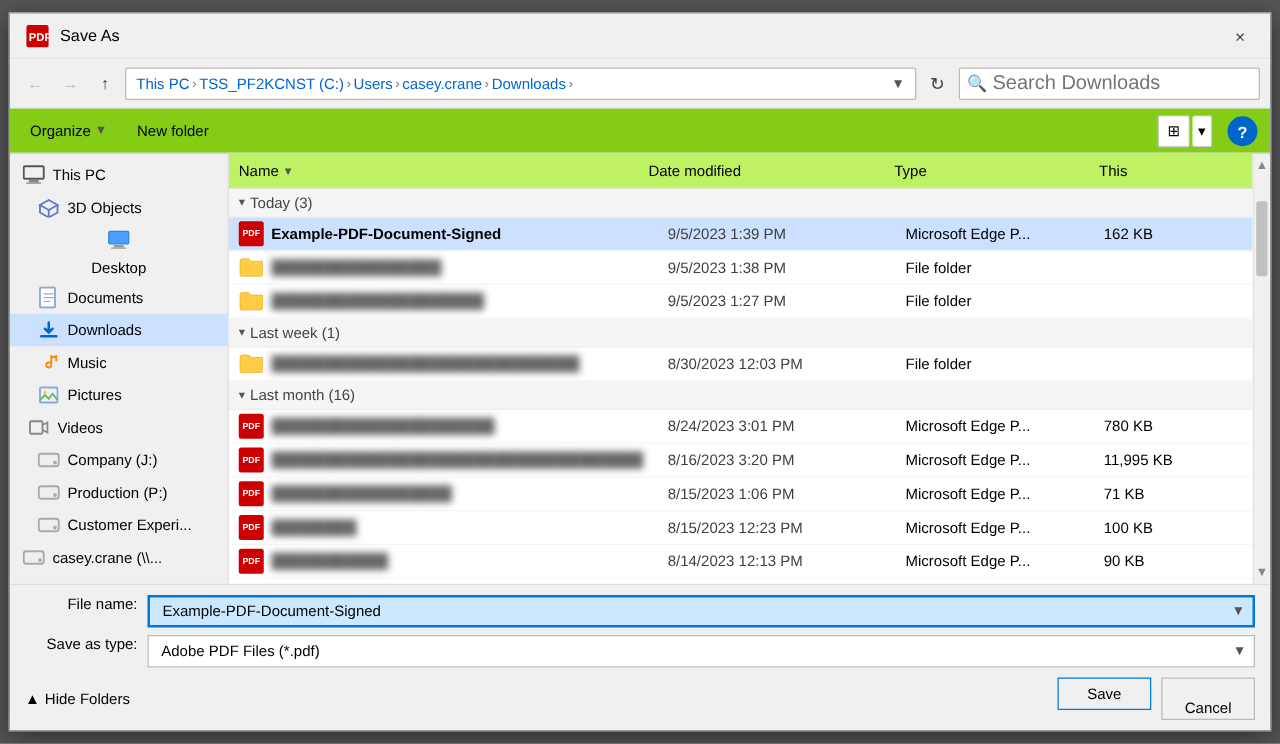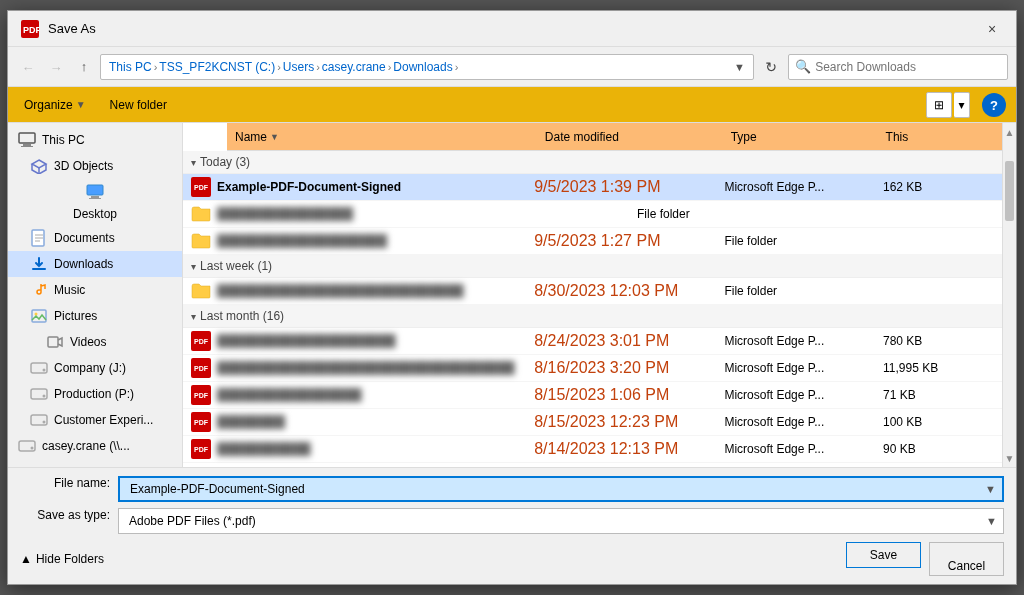--- a/index.html
+++ b/index.html
@@ -13,49 +13,49 @@
     .nav-bar { display: flex; align-items: center; padding: 4px 8px; background: #f0f0f0; border-bottom: 1px solid #ddd; gap: 4px; height: 40px; }
     .nav-btn { width: 24px; height: 24px; border: none; background: transparent; cursor: pointer; display: flex; align-items: center; justify-content: center; color: #444; border-radius: 2px; font-size: 13px; }
     .nav-btn.disabled { color: #bbb; cursor: default; }
     .breadcrumb-bar { flex: 1; height: 26px; background: #fff; border: 1px solid #bbb; display: flex; align-items: center; padding: 0 8px; font-size: 12px; color: #000; border-radius: 2px; cursor: pointer; overflow: hidden; white-space: nowrap; }
     .breadcrumb-arrow { color: #777; margin: 0 2px; font-size: 11px; }
     .breadcrumb-item { color: #0066cc; cursor: pointer; }
     .breadcrumb-dropdown { color: #555; font-size: 11px; margin-left: 2px; }
     .nav-refresh { width: 26px; height: 26px; border: none; background: transparent; cursor: pointer; display: flex; align-items: center; justify-content: center; color: #444; font-size: 14px; border-radius: 2px; }
     .search-box { height: 26px; border: 1px solid #bbb; background: #fff; display: flex; align-items: center; padding: 0 6px; border-radius: 2px; min-width: 220px; }
     .search-icon { color: #777; font-size: 13px; margin-right: 4px; }
-    .search-input { border: none; outline: none; font-size: 12px; color: #555; width: 100%; background: transparent; }
-    .toolbar { display: flex; padding: 6px 10px; background: #eab308; border-bottom: 1px solid #ddd; height: 36px; gap: 12px; }
+    .search-input { border: none; outline: none; font-size: 16px; color: #555; width: 100%; background: transparent; }
+    .toolbar { display: flex; padding: 6px 10px; background: #84cc16; border-bottom: 1px solid #ddd; height: 36px; gap: 12px; }
     .toolbar-btn { font-size: 12px; color: #000; cursor: pointer; background: transparent; border: none; display: flex; align-items: center; gap: 3px; padding: 3px 6px; border-radius: 2px; }
     .toolbar-btn .arrow { font-size: 10px; color: #555; }
     .view-btn { width: 26px; height: 26px; border: 1px solid #bbb; background: #fff; cursor: pointer; display: flex; align-items: center; justify-content: center; font-size: 12px; border-radius: 2px; }
     .help-btn { width: 24px; height: 24px; border-radius: 50%; background: #0066cc; color: white; display: flex; align-items: center; justify-content: center; font-size: 13px; font-weight: bold; cursor: pointer; margin-left: auto; }
     .main-area { display: flex; flex: 1; overflow: hidden; }
     .sidebar { width: 175px; min-width: 175px; background: #f0f0f0; border-right: 1px solid #ddd; overflow-y: auto; padding: 4px 0; }
     .sidebar-item { display: flex; align-items: center; padding: 4px 8px 4px 10px; cursor: pointer; font-size: 12px; color: #000; white-space: nowrap; gap: 6px; }
     .sidebar-item.active { background: #cce0ff; }
     .sidebar-icon { width: 18px; height: 18px; display: flex; align-items: center; justify-content: center; flex-shrink: 0; }
     .sidebar-label { font-size: 12px; overflow: hidden; text-overflow: ellipsis; }
     .file-area { flex: 1; display: flex; flex-direction: column; background: #fff; overflow: hidden; position: relative; }
-    .file-header { display: flex; align-items: center; border-bottom: 1px solid #ddd; padding: 0 8px; height: 28px; background: #fdba74; font-size: 12px; color: #000; margin-left: 44px; }
+    .file-header { display: flex; align-items: center; border-bottom: 1px solid #ddd; padding: 0 8px; height: 28px; background: #bef264; font-size: 12px; color: #000; }
     .col-name { flex: 2; min-width: 200px; cursor: pointer; }
     .col-date { flex: 1.2; min-width: 140px; cursor: pointer; }
     .col-type { flex: 1; min-width: 130px; cursor: pointer; }
     .col-size { flex: 0.7; min-width: 80px; cursor: pointer; }
     .col-header { display: flex; align-items: center; gap: 3px; user-select: none; }
     .sort-arrow { font-size: 9px; color: #555; }
     .file-list { flex: 1; overflow-y: auto; }
     .group-header { display: flex; align-items: center; padding: 4px 8px; font-size: 12px; color: #444; cursor: pointer; background: #f5f5f5; border-bottom: 1px solid #eee; }
     .group-arrow { font-size: 10px; color: #555; margin-right: 4px; }
     .file-row { display: flex; align-items: center; padding: 3px 8px; font-size: 12px; cursor: pointer; border-bottom: 1px solid #f5f5f5; color: #000; }
     .file-row.selected { background: #cce0ff; }
     .file-icon { width: 20px; height: 20px; display: flex; align-items: center; justify-content: center; margin-right: 6px; flex-shrink: 0; }
     .file-name { flex: 2; min-width: 200px; overflow: hidden; text-overflow: ellipsis; white-space: nowrap; font-size: 12px; }
     .file-name.bold { font-weight: 600; }
-    .file-date { flex: 1.2; min-width: 140px; font-size: 16px; color: #c2410c; }
+    .file-date { flex: 1.2; min-width: 140px; font-size: 12px; color: #404040; }
     .file-type { flex: 1; min-width: 130px; font-size: 12px; color: #000; overflow: hidden; text-overflow: ellipsis; }
     .file-size { flex: 0.7; min-width: 80px; font-size: 12px; color: #000; }
     .scrollbar-v { width: 14px; background: #f0f0f0; border-left: 1px solid #ddd; display: flex; flex-direction: column; }
     .scrollbar-thumb { background: #c0c0c0; margin: 2px; border-radius: 2px; height: 60px; margin-top: 20px; }
     .bottom-area { background: #f0f0f0; border-top: 1px solid #ddd; padding: 8px 12px; }
     .field-row { display: flex; align-items: flex-start; margin-bottom: 6px; }
     .field-label { font-size: 12px; color: #000; min-width: 90px; text-align: right; margin-right: 8px; }
     .field-input { flex: 1; height: 26px; border: 1px solid #0078d7; background: #fff; font-size: 12px; padding: 0 6px; color: #000; display: flex; align-items: center; justify-content: space-between; }
     .field-input.type-select { border: 1px solid #bbb; }
     .field-dropdown-arrow { color: #555; font-size: 11px; }
@@ -190,21 +190,21 @@
       <div class="sidebar-item" style="padding-left:22px;">
         <div class="sidebar-icon">
           <svg width="16" height="16" viewBox="0 0 16 16">
               <rect x="1" y="2" width="14" height="12" rx="1" fill="none" stroke="#88aadd" stroke-width="1.5"></rect>
               <circle cx="5" cy="6" r="1.5" fill="#ffcc44"></circle>
               <polyline points="1,12 5,8 8,11 11,7 15,12" fill="none" stroke="#66bb66" stroke-width="1.5"></polyline>
             </svg>
         </div>
         <span class="sidebar-label">Pictures</span>
       </div>
-      <div class="sidebar-item" style="padding-left:38px;">
+      <div class="sidebar-item" style="padding-left:14px;">
         <div class="sidebar-icon">
           <svg width="16" height="16" viewBox="0 0 16 16">
               <rect x="1" y="3" width="10" height="10" rx="1" fill="none" stroke="#888" stroke-width="1.5"></rect>
               <polyline points="11,6 15,4 15,12 11,10" fill="none" stroke="#888" stroke-width="1.5"></polyline>
             </svg>
         </div>
         <span class="sidebar-label">Videos</span>
       </div>
       <div class="sidebar-item" style="padding-left:22px;">
         <div class="sidebar-icon">
@@ -280,20 +280,21 @@
             <div class="file-size">162 KB</div>
           </div>
 
           <div class="file-row">
             <div class="file-icon">
               <svg width="20" height="16" viewBox="0 0 20 16">
                   <path d="M1 3 Q1 1 3 1 L8 1 L10 3 L19 3 Q19 3 19 5 L19 14 Q19 15 18 15 L2 15 Q1 15 1 14 Z" fill="#ffcc44" stroke="#ddaa22" stroke-width="0.5"></path>
                 </svg>
             </div>
             <div class="file-name blurred">████████████████</div>
+            <div class="file-date">9/5/2023 1:38 PM</div>
             <div class="file-type">File folder</div>
             <div class="file-size"></div>
           </div>
 
           <div class="file-row">
             <div class="file-icon">
               <svg width="20" height="16" viewBox="0 0 20 16">
                   <path d="M1 3 Q1 1 3 1 L8 1 L10 3 L19 3 Q19 3 19 5 L19 14 Q19 15 18 15 L2 15 Q1 15 1 14 Z" fill="#ffcc44" stroke="#ddaa22" stroke-width="0.5"></path>
                 </svg>
             </div>

